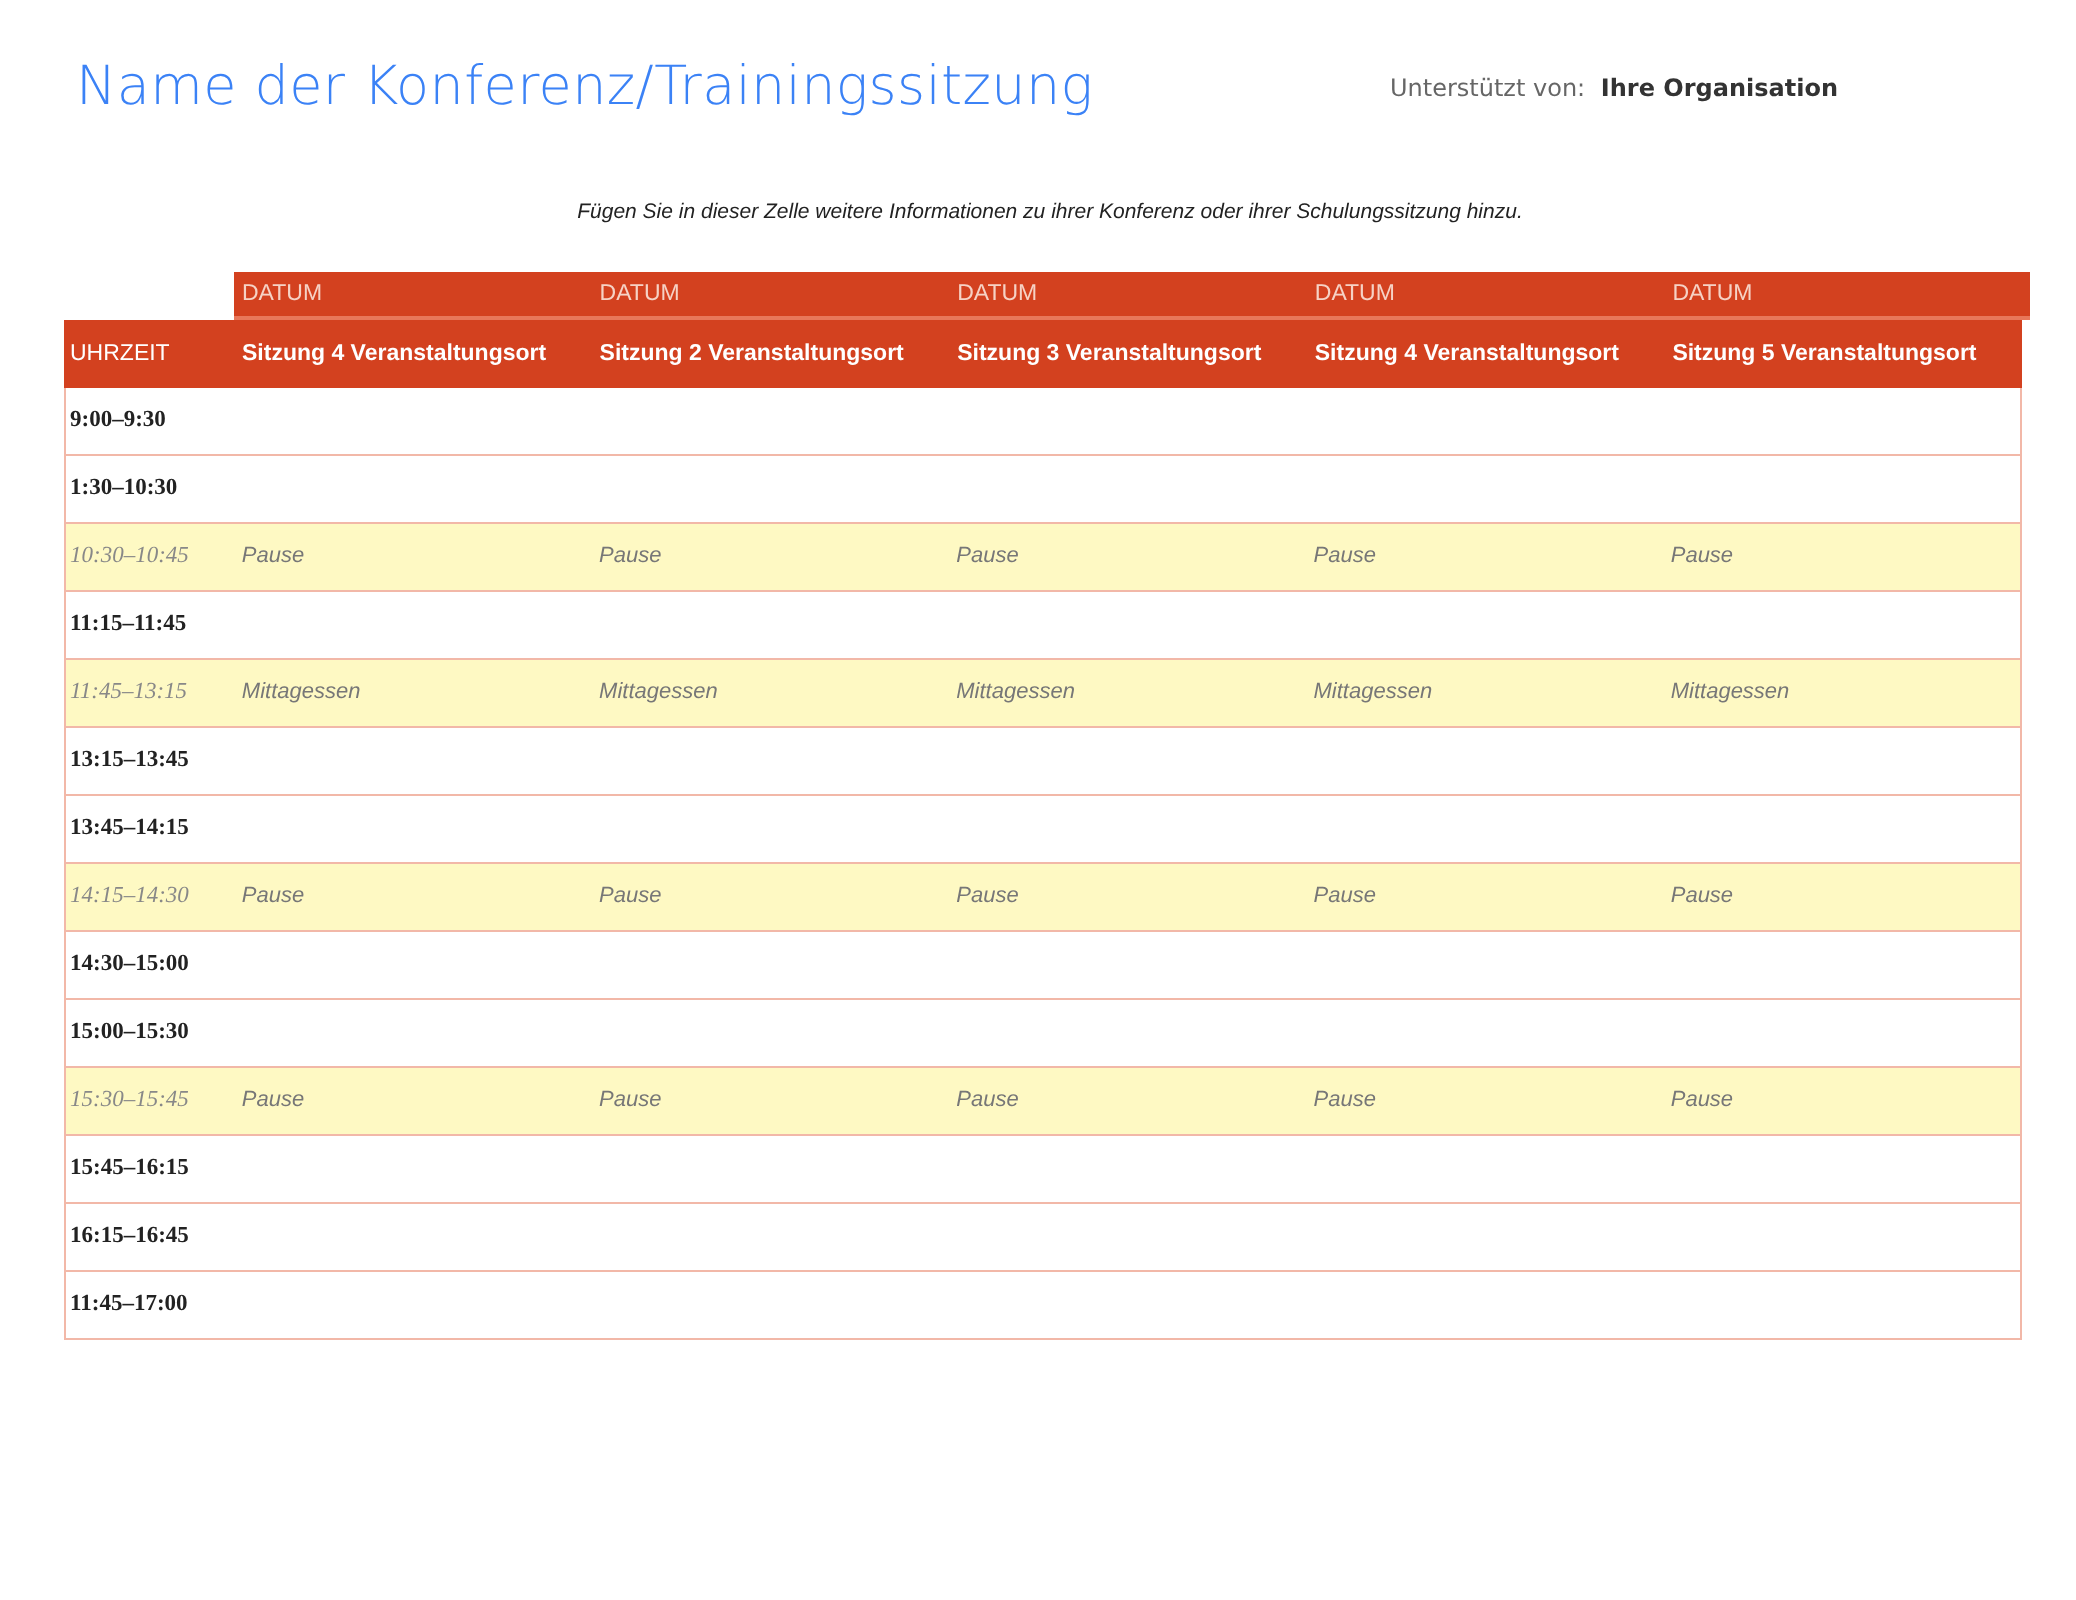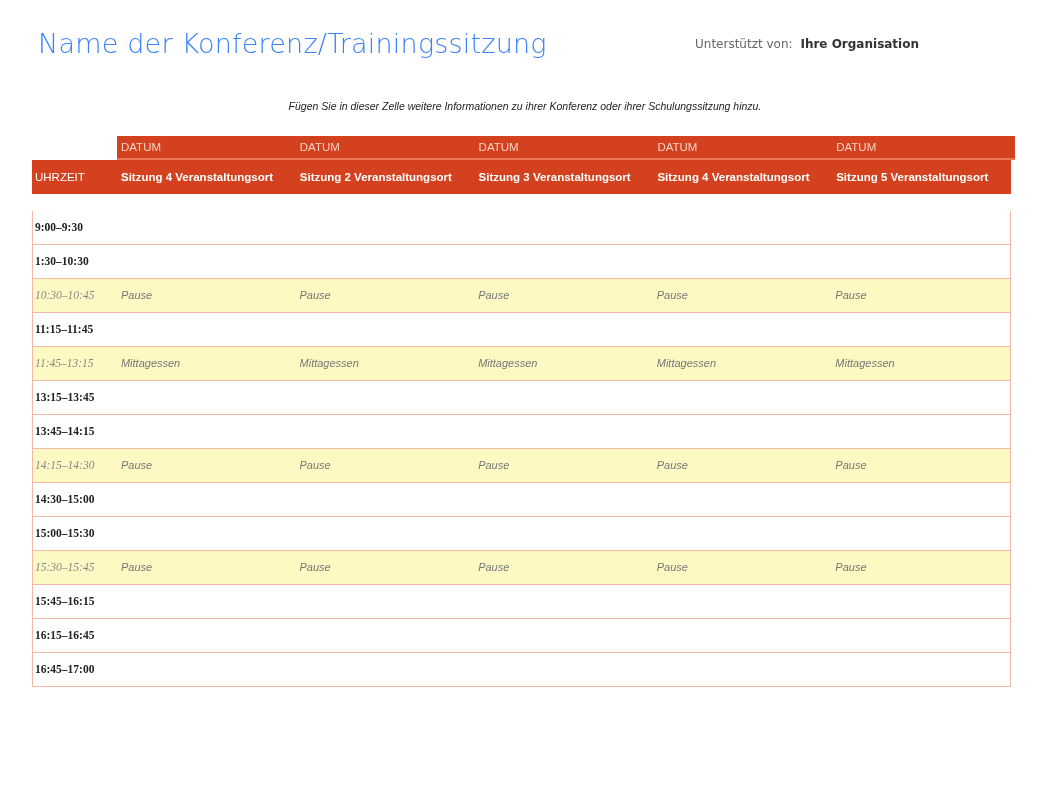--- a/index.html
+++ b/index.html
@@ -40,21 +40,21 @@
     width: 85px; box-sizing: border-box; padding-left: 3px;
     color: #fff; font-family: "Liberation Sans", sans-serif; font-weight: normal; font-size: 11.5px; line-height: 34px;
   }
   .head-row .sess-h {
     width: 178.8px; box-sizing: border-box; padding-left: 4px;
     color: #fff; font-family: "Liberation Sans", sans-serif; font-weight: bold; font-size: 11.5px; line-height: 34px;
     white-space: nowrap;
   }
 
   .body {
-    position: absolute; left: 32px; top: 211px; width: 979px;
+    position: absolute; left: 32px; top: 194px; width: 979px;
     border-left: 1px solid #f2b8a8; border-right: 1px solid #f2b8a8; box-sizing: border-box;
   }
   .row {
     display: flex; height: 34px; box-sizing: border-box; border-bottom: 1.5px solid #f2b8a8;
     background: #fff;
   }
   .row.break { background: #fef9c3; }
   .row .t {
     width: 84px; box-sizing: border-box; padding-left: 2px;
     font-family: "Liberation Serif", serif; font-weight: bold; font-size: 11.5px; line-height: 33px; color: #222;
@@ -194,20 +194,20 @@
     </div>
     <div class="row">
       <div class="t">16:15–16:45</div>
       <div class="c"></div>
       <div class="c"></div>
       <div class="c"></div>
       <div class="c"></div>
       <div class="c"></div>
     </div>
     <div class="row">
-      <div class="t">16:45–17:00</div>
+      <div class="t">11:45–17:00</div>
       <div class="c"></div>
       <div class="c"></div>
       <div class="c"></div>
       <div class="c"></div>
       <div class="c"></div>
     </div>
   </div>
 
 </body></html>

